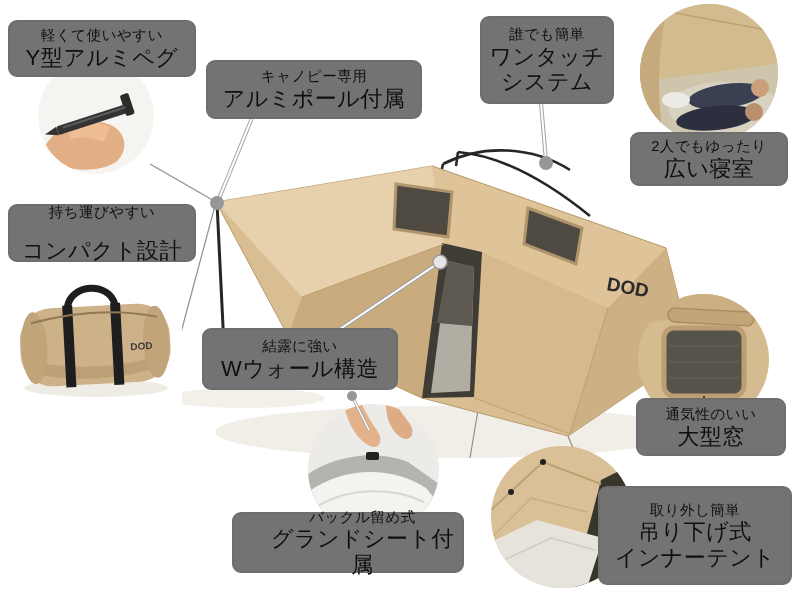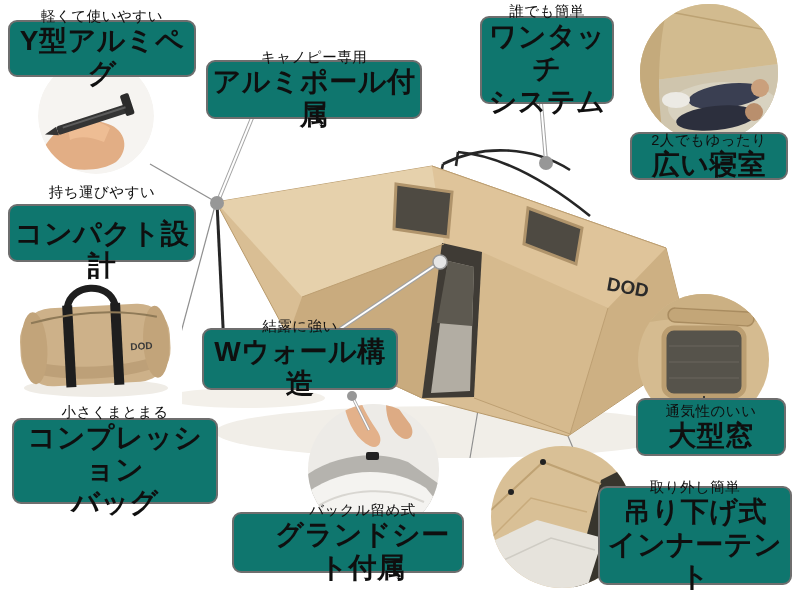--- a/index.html
+++ b/index.html
@@ -8,35 +8,35 @@
     background:#ffffff;
     font-family:"Liberation Sans", sans-serif;
     position:relative;
     overflow:hidden;
   }
   .stage { position:absolute; left:0; top:0; width:800px; height:600px; }
 
   
   .callout {
     position:absolute; z-index:4;
-    background:#0f766e;
+    background:#737373;
     border:2px solid #6e6e6e;
     border-radius:9px;
     display:flex; flex-direction:column;
     align-items:center; justify-content:center;
     text-align:center;
     padding:3px 4px;
   }
   .callout .sub   { font-size:14.5px; color:#0f0f0f; line-height:1.28; letter-spacing:.5px; }
-  .callout .title { font-size:28px; font-weight:700; color:#0f0f0f; line-height:1.16; letter-spacing:.5px; }
+  .callout .title { font-size:22px; font-weight:400; color:#0f0f0f; line-height:1.16; letter-spacing:.5px; }
 
   #peg-box         { left:8px;   top:20px;  width:188px; height:57px; }
   #pole-box        { left:206px; top:60px;  width:216px; height:59px; }
   #onetouch-box    { left:480px; top:16px;  width:134px; height:88px; }
-  #bedroom-box     { left:630px; top:132px; width:158px; height:48px; }
+  #bedroom-box     { left:630px; top:132px; width:158px; height:54px; }
   #compact-box     { left:8px;   top:204px; width:188px; height:58px;gap:16px; }
   #compression-box { left:12px;  top:418px; width:206px; height:86px; }
   #wwall-box       { left:202px; top:328px; width:196px; height:62px; }
   #groundsheet-box { left:232px; top:512px; width:232px; height:61px;padding-left:33px; }
   #window-box      { left:636px; top:398px; width:150px; height:58px; }
   #inner-box       { left:598px; top:486px; width:194px; height:99px; }
 
   
   .photo { position:absolute; border-radius:50%; overflow:hidden; z-index:2; }
   .photo svg { display:block; width:100%; height:100%; }
@@ -243,25 +243,20 @@
   <div class="callout" id="bedroom-box">
     <span class="sub">2人でもゆったり</span>
     <span class="title">広い寝室</span>
   </div>
 
   <div class="callout" id="compact-box">
     <span class="sub">持ち運びやすい</span>
     <span class="title">コンパクト設計</span>
   </div>
 
-  <div class="callout" id="compression-box">
-    <span class="sub">小さくまとまる</span>
-    <span class="title">コンプレッション</span>
-    <span class="title">バッグ</span>
-  </div>
 
   <div class="callout" id="wwall-box">
     <span class="sub">結露に強い</span>
     <span class="title">Wウォール構造</span>
   </div>
 
   <div class="callout" id="groundsheet-box">
     <span class="sub">バックル留め式</span>
     <span class="title">グランドシート付属</span>
   </div>

